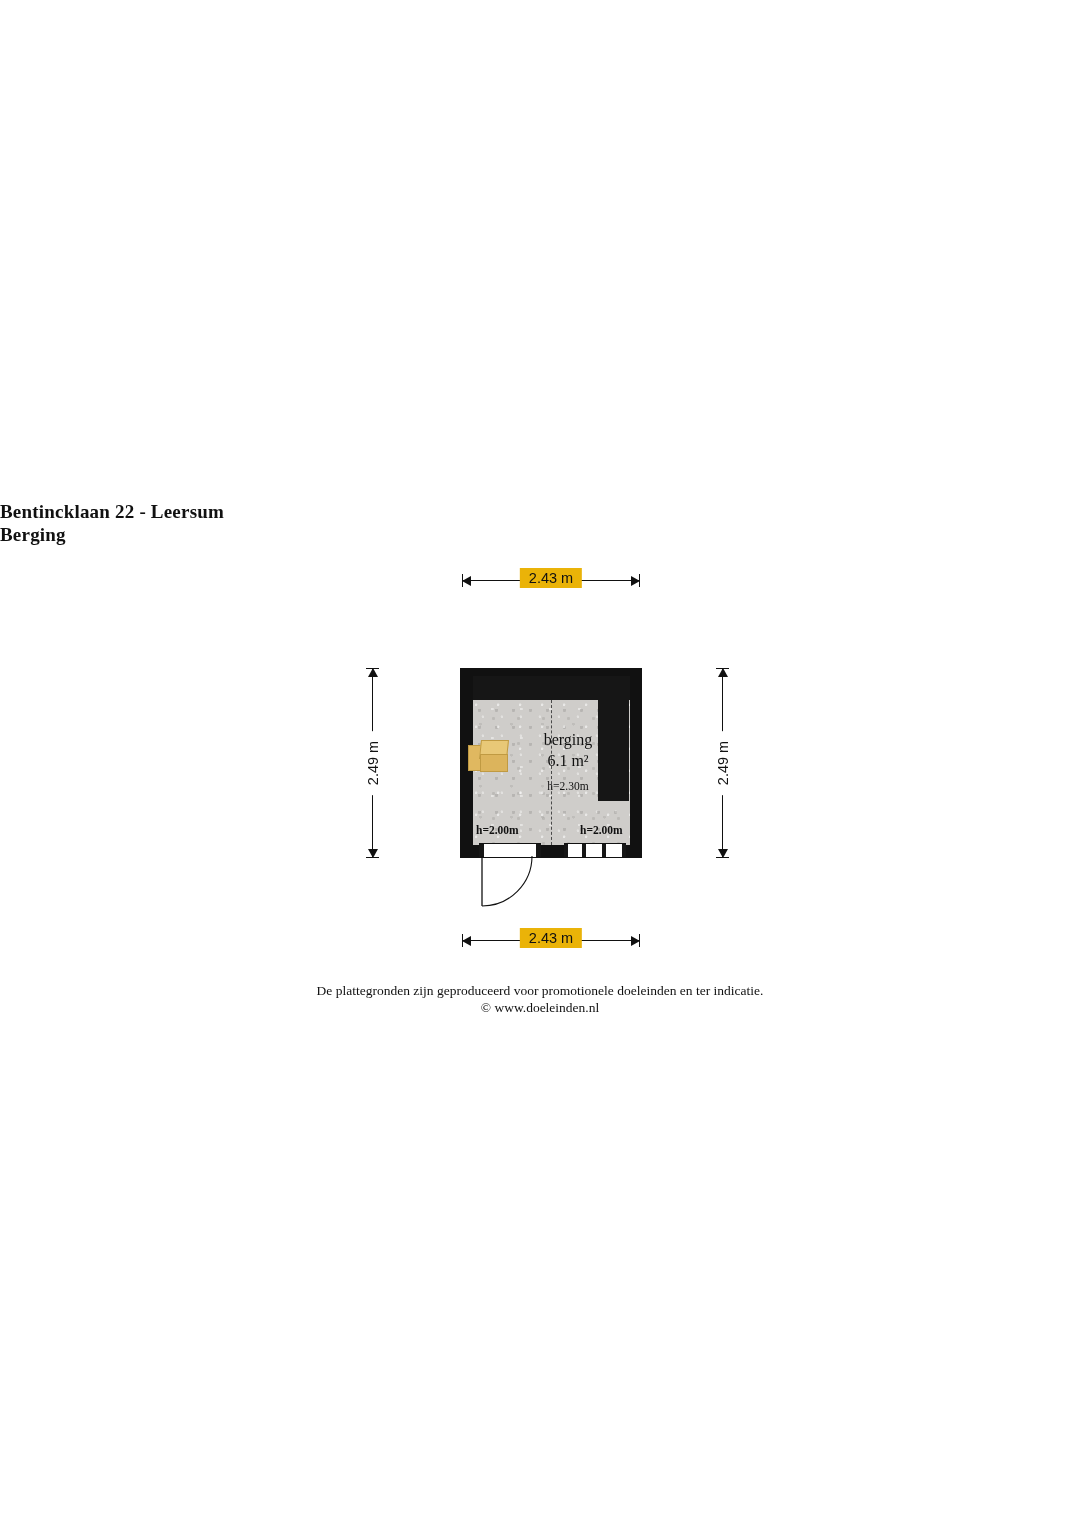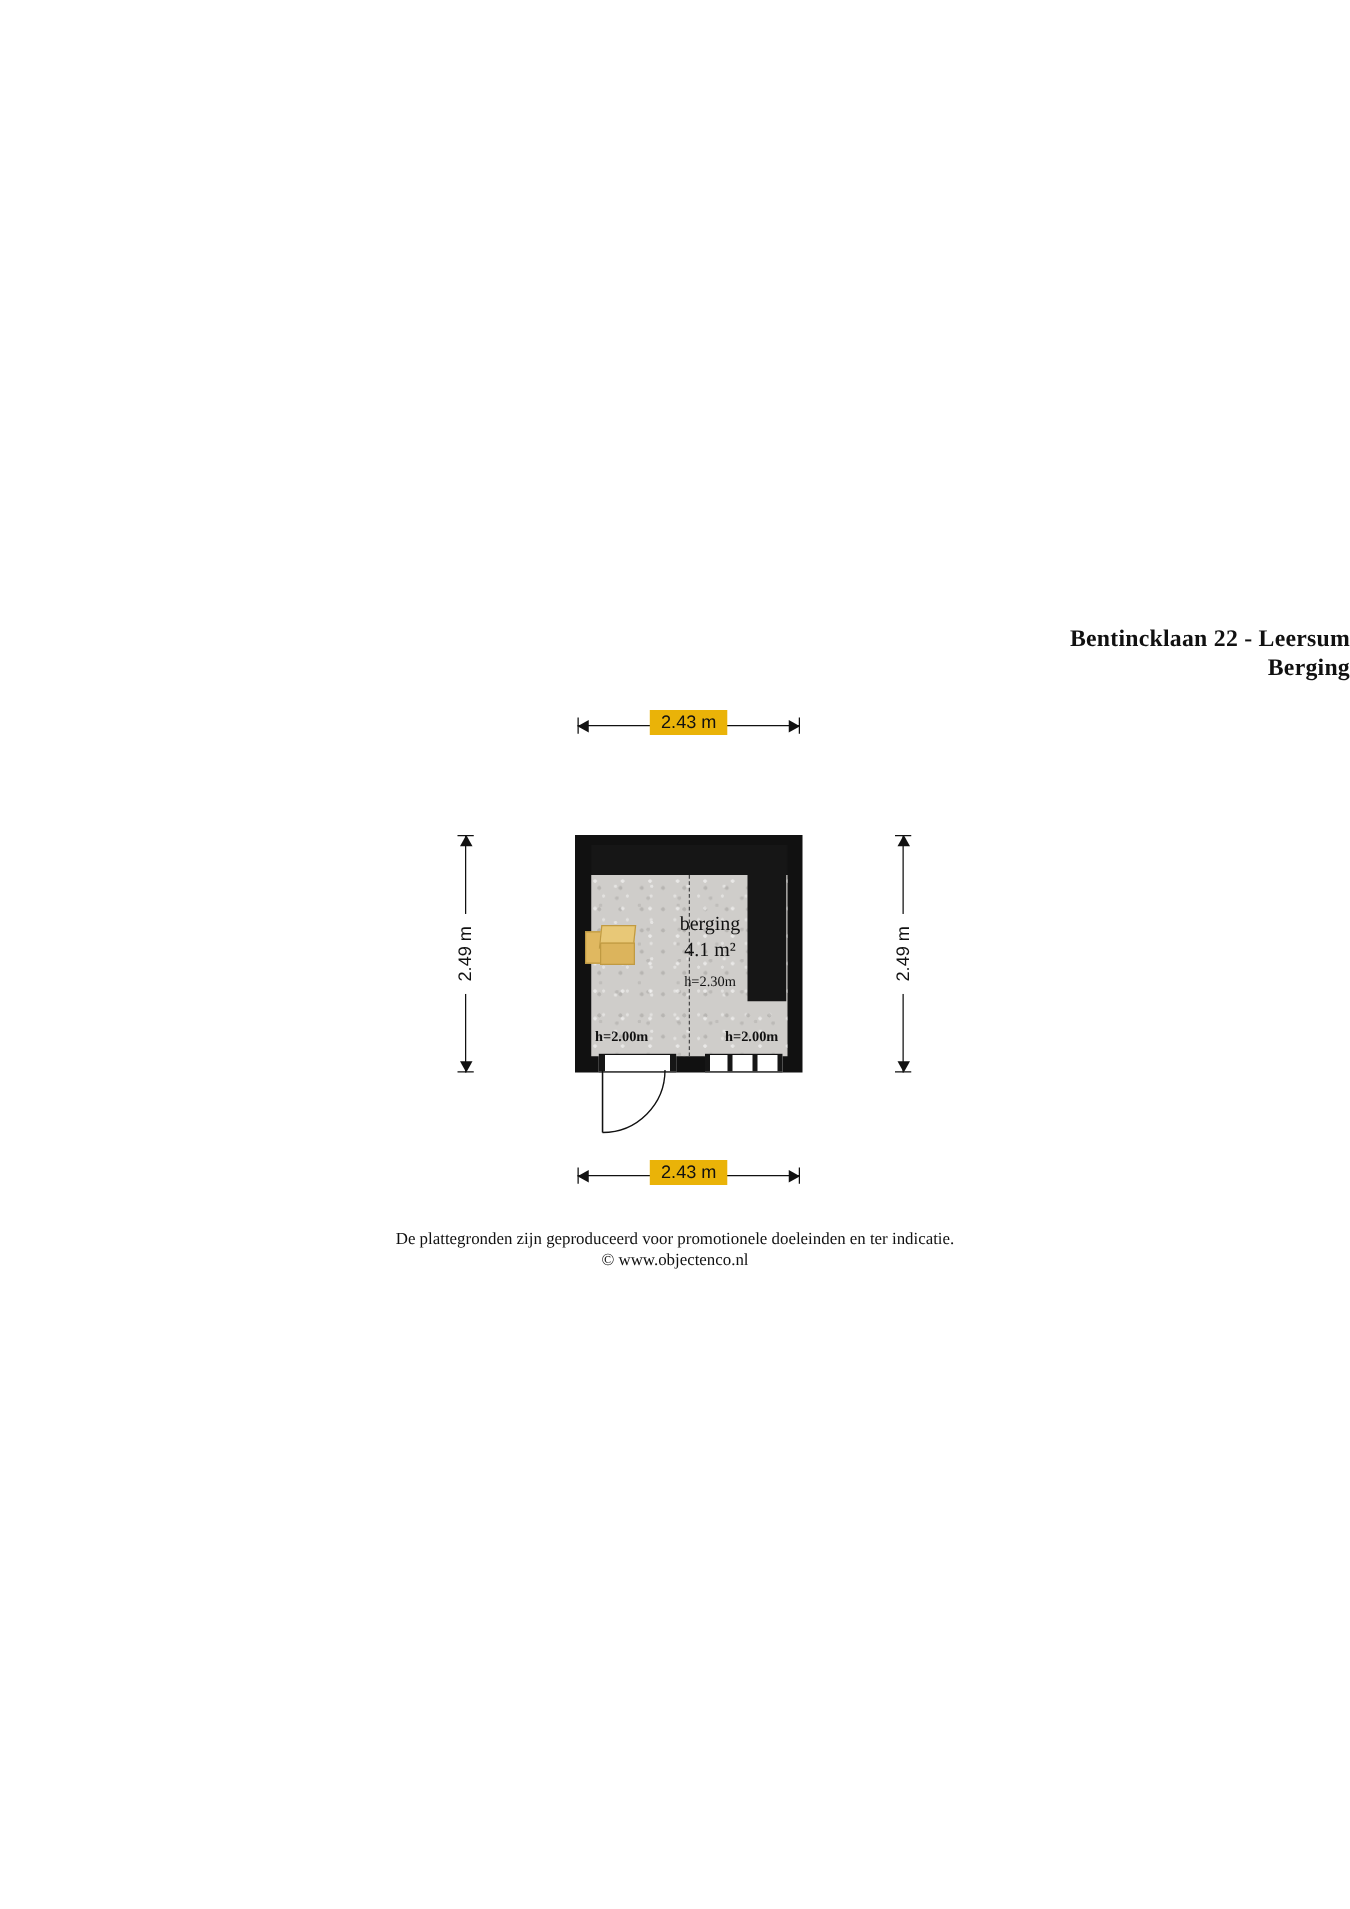--- a/index.html
+++ b/index.html
@@ -22,21 +22,21 @@
     width: 1080px;
     height: 1527px;
   }
 
   
   .title-block {
     position: absolute;
     left: 0;
     top: 500px;
     width: 1080px;
-    text-align: right;
+    text-align: left;
   }
   .title-line1 {
     font-family: "Liberation Serif", serif;
     font-weight: bold;
     font-size: 19px;
     letter-spacing: 0.2px;
     line-height: 23px;
   }
   .title-line2 {
     font-family: "Liberation Serif", serif;
@@ -368,21 +368,21 @@
     <div class="divider"></div>
 
     <div class="furniture">
       <div class="furn-a"></div>
       <div class="furn-b"></div>
       <div class="furn-c"></div>
     </div>
 
     <div class="room-label">
       <div class="room-name">berging</div>
-      <div class="room-area">4.1 m²</div>
+      <div class="room-area">6.1 m²</div>
       <div class="room-height">h=2.30m</div>
     </div>
 
     <div class="h-left">h=2.00m</div>
     <div class="h-right">h=2.00m</div>
 
     <div class="door-opening">
       <div class="jamb-l"></div>
       <div class="jamb-r"></div>
     </div>
@@ -404,16 +404,16 @@
     <div class="bar"></div>
     <div class="arrow-l"></div>
     <div class="arrow-r"></div>
     <div class="cap-l"></div>
     <div class="cap-r"></div>
     <div class="label">2.43 m</div>
   </div>
 
   <div class="footer">
     <div>De plattegronden zijn geproduceerd voor promotionele doeleinden en ter indicatie.</div>
-    <div>© www.objectenco.nl</div>
+    <div>© www.doeleinden.nl</div>
   </div>
 
 </div>
 
 </body></html>

